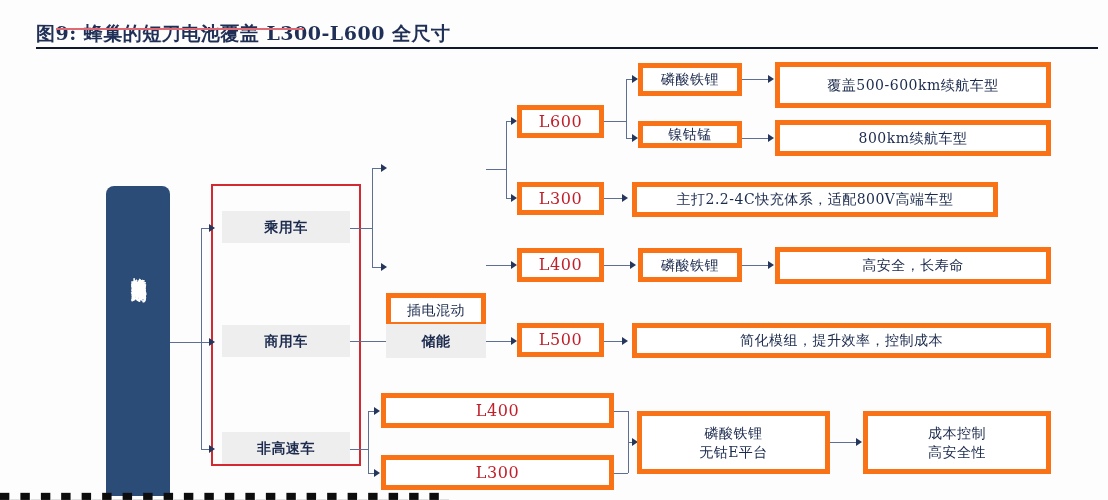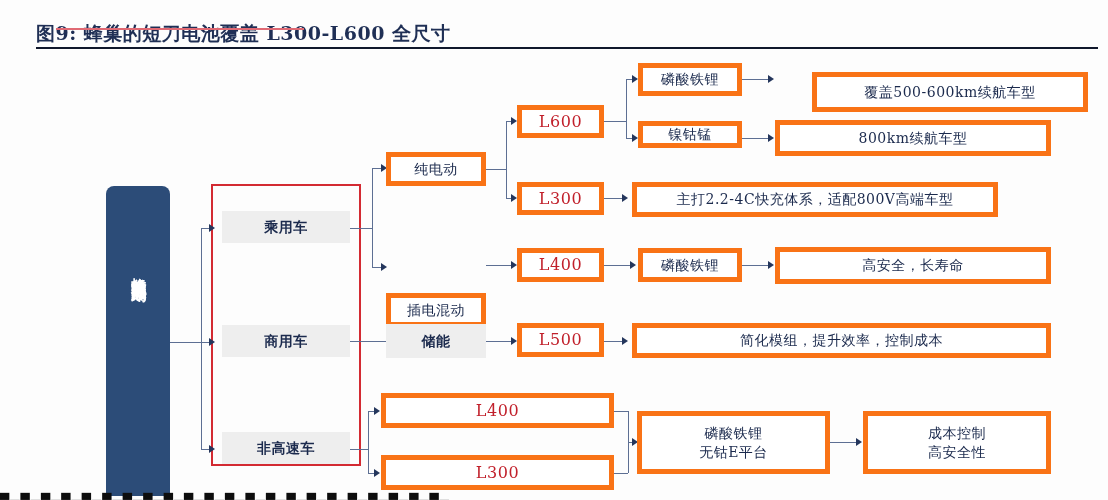--- a/index.html
+++ b/index.html
@@ -192,23 +192,20 @@
     <span>非高速车</span>
   </div>
 
   <div class="ln-h" style="left:350px; top:228px; width:22px;"></div>
   <div class="ln-v" style="left:372px; top:168px; height:100px;"></div>
   <div class="ln-h" style="left:372px; top:168px; width:12px;"></div>
   <div class="ln-h" style="left:372px; top:267px; width:12px;"></div>
   <div class="arrow" style="left:381px; top:164px;"></div>
   <div class="arrow" style="left:381px; top:263px;"></div>
 
-  <div class="node bordered" style="left:386px; top:152px; width:100px; height:34px;">
-    <span>纯电动</span>
-  </div>
   <div class="node bordered" style="left:386px; top:249px; width:100px; height:34px;margin-top:44px;">
     <span>插电混动</span>
   </div>
   <div class="node grey" style="left:386px; top:324px; width:100px; height:34px;">
     <span>储能</span>
   </div>
 
   <div class="ln-h" style="left:350px; top:341px; width:36px;"></div>
 
   <div class="ln-h" style="left:486px; top:169px; width:20px;"></div>
@@ -259,21 +256,21 @@
   <div class="arrow" style="left:768px; top:134px;"></div>
   <div class="ln-h" style="left:604px; top:198px; width:18px;"></div>
   <div class="arrow" style="left:622px; top:194px;"></div>
   <div class="ln-h" style="left:604px; top:265px; width:26px;"></div>
   <div class="arrow" style="left:630px; top:261px;"></div>
   <div class="ln-h" style="left:742px; top:265px; width:26px;"></div>
   <div class="arrow" style="left:768px; top:261px;"></div>
   <div class="ln-h" style="left:604px; top:341px; width:18px;"></div>
   <div class="arrow" style="left:622px; top:337px;"></div>
 
-  <div class="node bordered" style="left:775px; top:72px; width:276px; height:40px;margin-left:37px;">
+  <div class="node bordered" style="left:775px; top:62px; width:276px; height:46px;">
     <span>覆盖500-600km续航车型</span>
   </div>
   <div class="node bordered" style="left:775px; top:120px; width:276px; height:36px;">
     <span>800km续航车型</span>
   </div>
   <div class="node bordered" style="left:632px; top:182px; width:366px; height:35px;">
     <span>主打2.2-4C快充体系，适配800V高端车型</span>
   </div>
   <div class="node bordered" style="left:775px; top:247px; width:276px; height:37px;">
     <span>高安全，长寿命</span>

